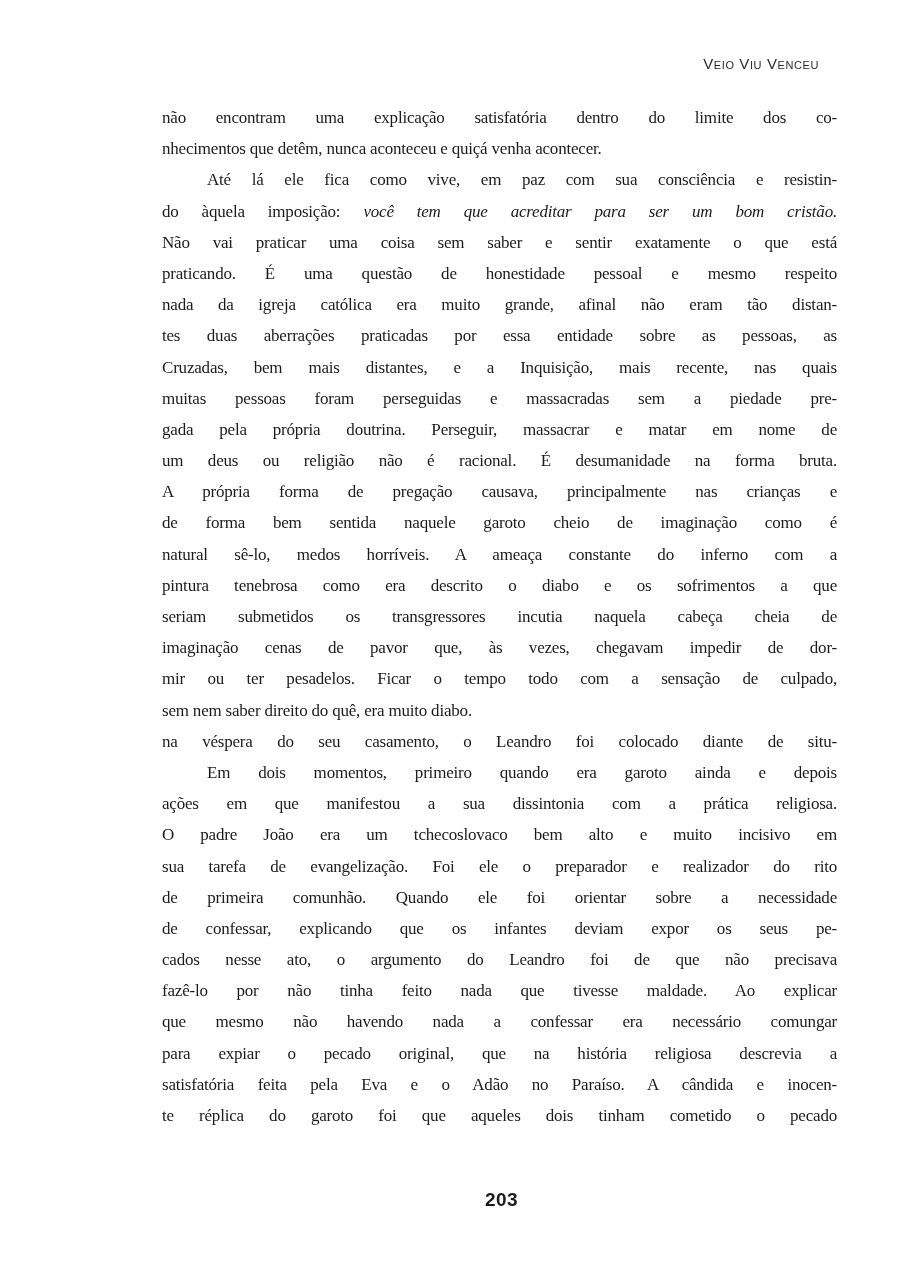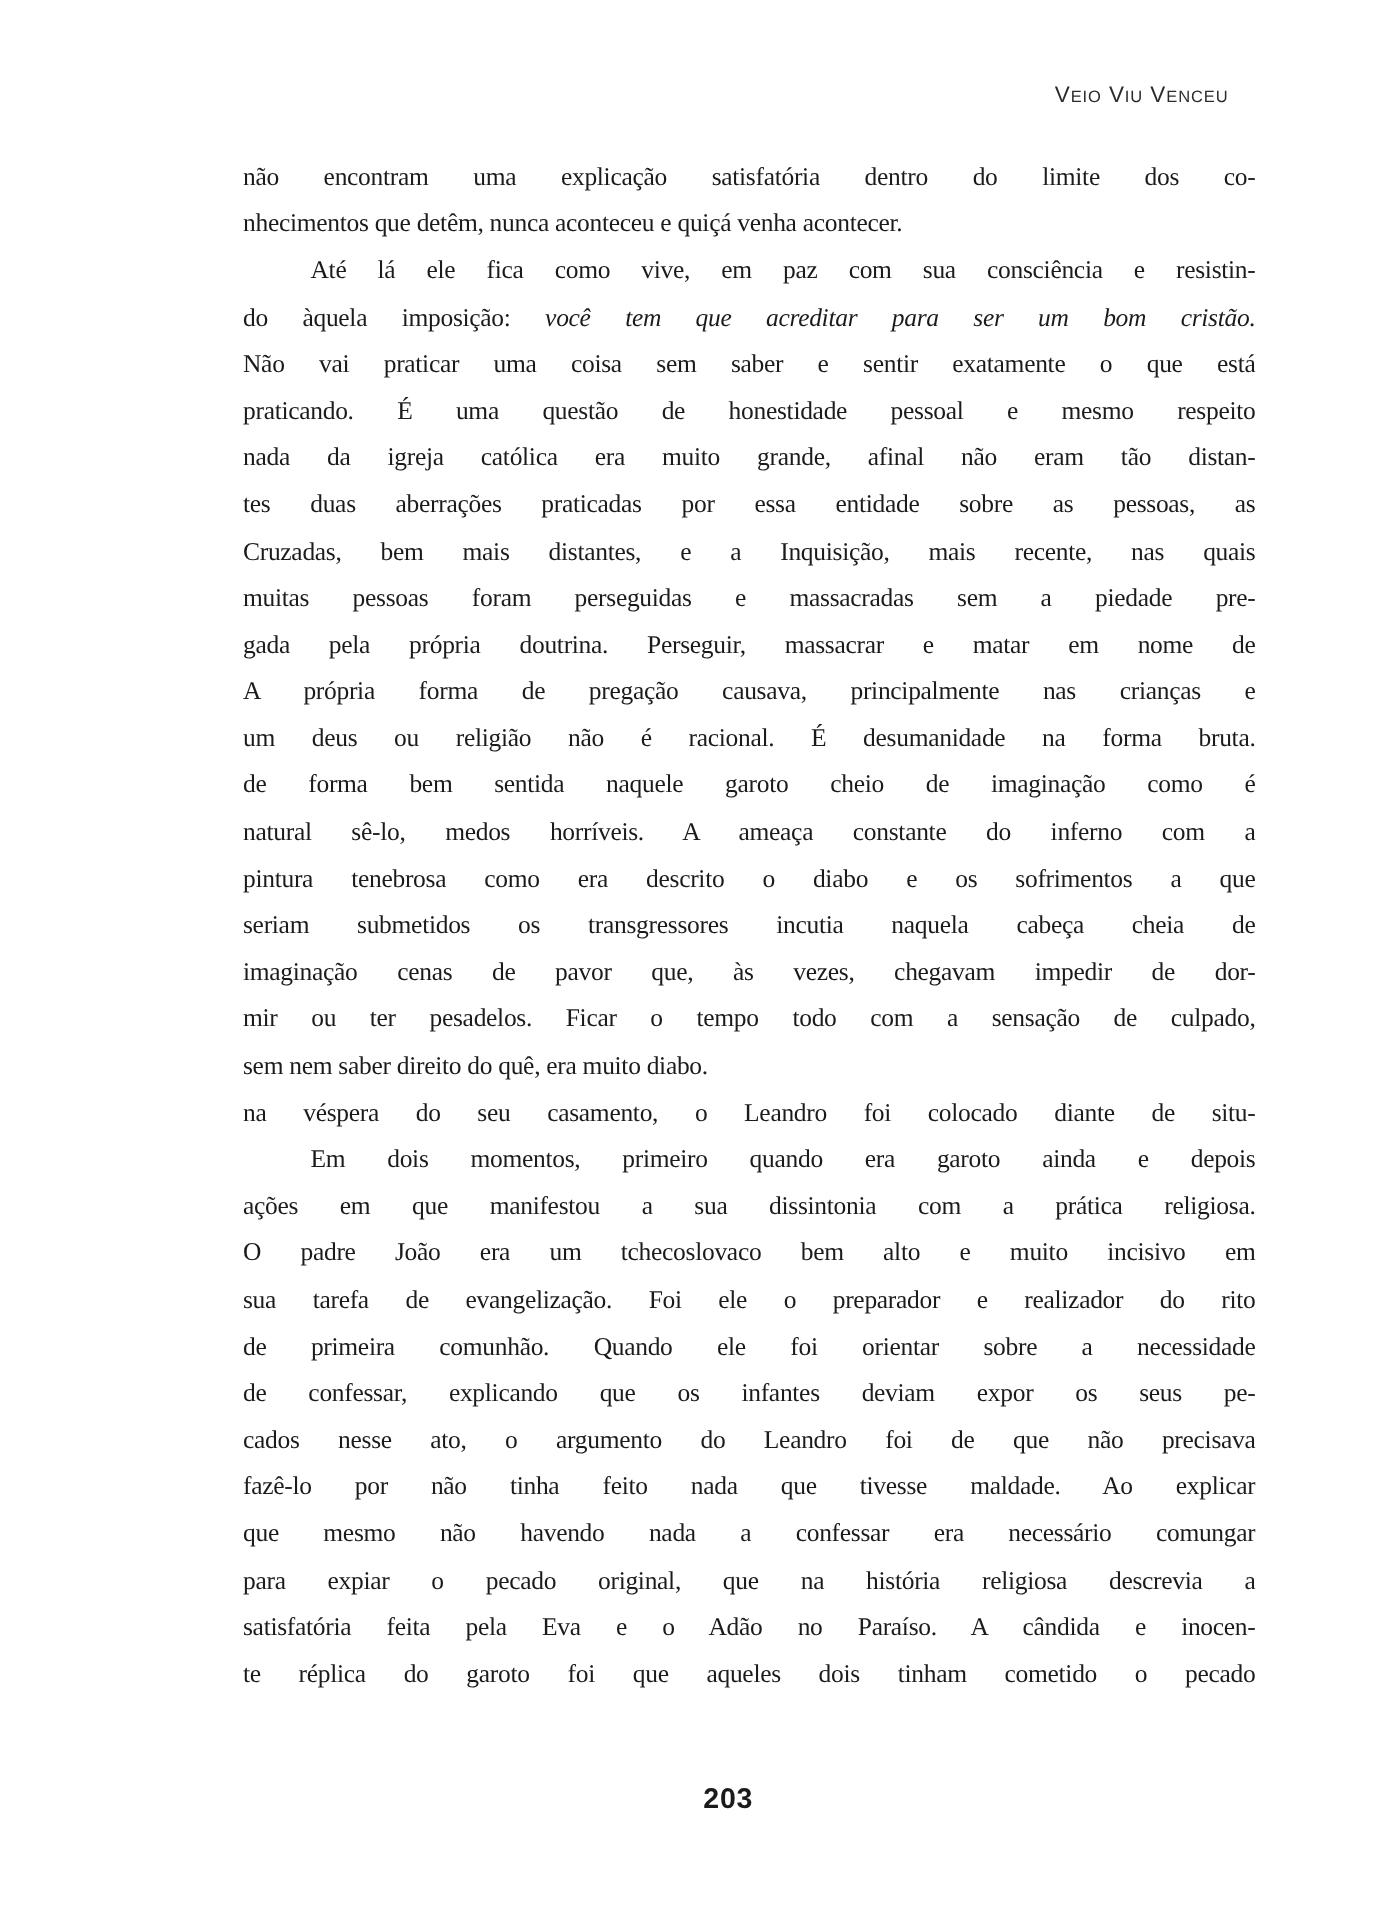--- a/index.html
+++ b/index.html
@@ -46,21 +46,21 @@
     text-indent: 45px;
   }
   .line.para-end {
     text-align-last: left;
   }
   .line em {
     font-style: italic;
   }
   .page-number {
     position: absolute;
-    left: 148px;
+    left: 164px;
     top: 1189px;
     width: 675px;
     text-align: center;
     font-family: "Liberation Sans", sans-serif;
     font-size: 19px;
     font-weight: 600;
     letter-spacing: 0.5px;
     color: var(--text-color, #1b1b1b);
   }
 </style>
@@ -75,22 +75,22 @@
       <div class="line para-end"><span>nhecimentos que detêm, nunca aconteceu e quiçá venha acontecer.</span></div>
       <div class="line indent"><span>Até lá ele fica como vive, em paz com sua consciência e resistin-</span></div>
       <div class="line"><span>do àquela imposição: </span><em>você tem que acreditar para ser um bom cristão.</em></div>
       <div class="line"><span>Não vai praticar uma coisa sem saber e sentir exatamente o que está</span></div>
       <div class="line"><span>praticando. É uma questão de honestidade pessoal e mesmo respeito</span></div>
       <div class="line"><span>nada da igreja católica era muito grande, afinal não eram tão distan-</span></div>
       <div class="line"><span>tes duas aberrações praticadas por essa entidade sobre as pessoas, as</span></div>
       <div class="line"><span>Cruzadas, bem mais distantes, e a Inquisição, mais recente, nas quais</span></div>
       <div class="line"><span>muitas pessoas foram perseguidas e massacradas sem a piedade pre-</span></div>
       <div class="line"><span>gada pela própria doutrina. Perseguir, massacrar e matar em nome de</span></div>
+      <div class="line"><span>um deus ou religião não é racional. É desumanidade na forma bruta.</span></div>
       <div class="line"><span>A própria forma de pregação causava, principalmente nas crianças e</span></div>
-      <div class="line"><span>um deus ou religião não é racional. É desumanidade na forma bruta.</span></div>
       <div class="line"><span>de forma bem sentida naquele garoto cheio de imaginação como é</span></div>
       <div class="line"><span>natural sê-lo, medos horríveis. A ameaça constante do inferno com a</span></div>
       <div class="line"><span>pintura tenebrosa como era descrito o diabo e os sofrimentos a que</span></div>
       <div class="line"><span>seriam submetidos os transgressores incutia naquela cabeça cheia de</span></div>
       <div class="line"><span>imaginação cenas de pavor que, às vezes, chegavam impedir de dor-</span></div>
       <div class="line"><span>mir ou ter pesadelos. Ficar o tempo todo com a sensação de culpado,</span></div>
       <div class="line para-end"><span>sem nem saber direito do quê, era muito diabo.</span></div>
       <div class="line"><span>na véspera do seu casamento, o Leandro foi colocado diante de situ-</span></div>
       <div class="line indent"><span>Em dois momentos, primeiro quando era garoto ainda e depois</span></div>
       <div class="line"><span>ações em que manifestou a sua dissintonia com a prática religiosa.</span></div>

